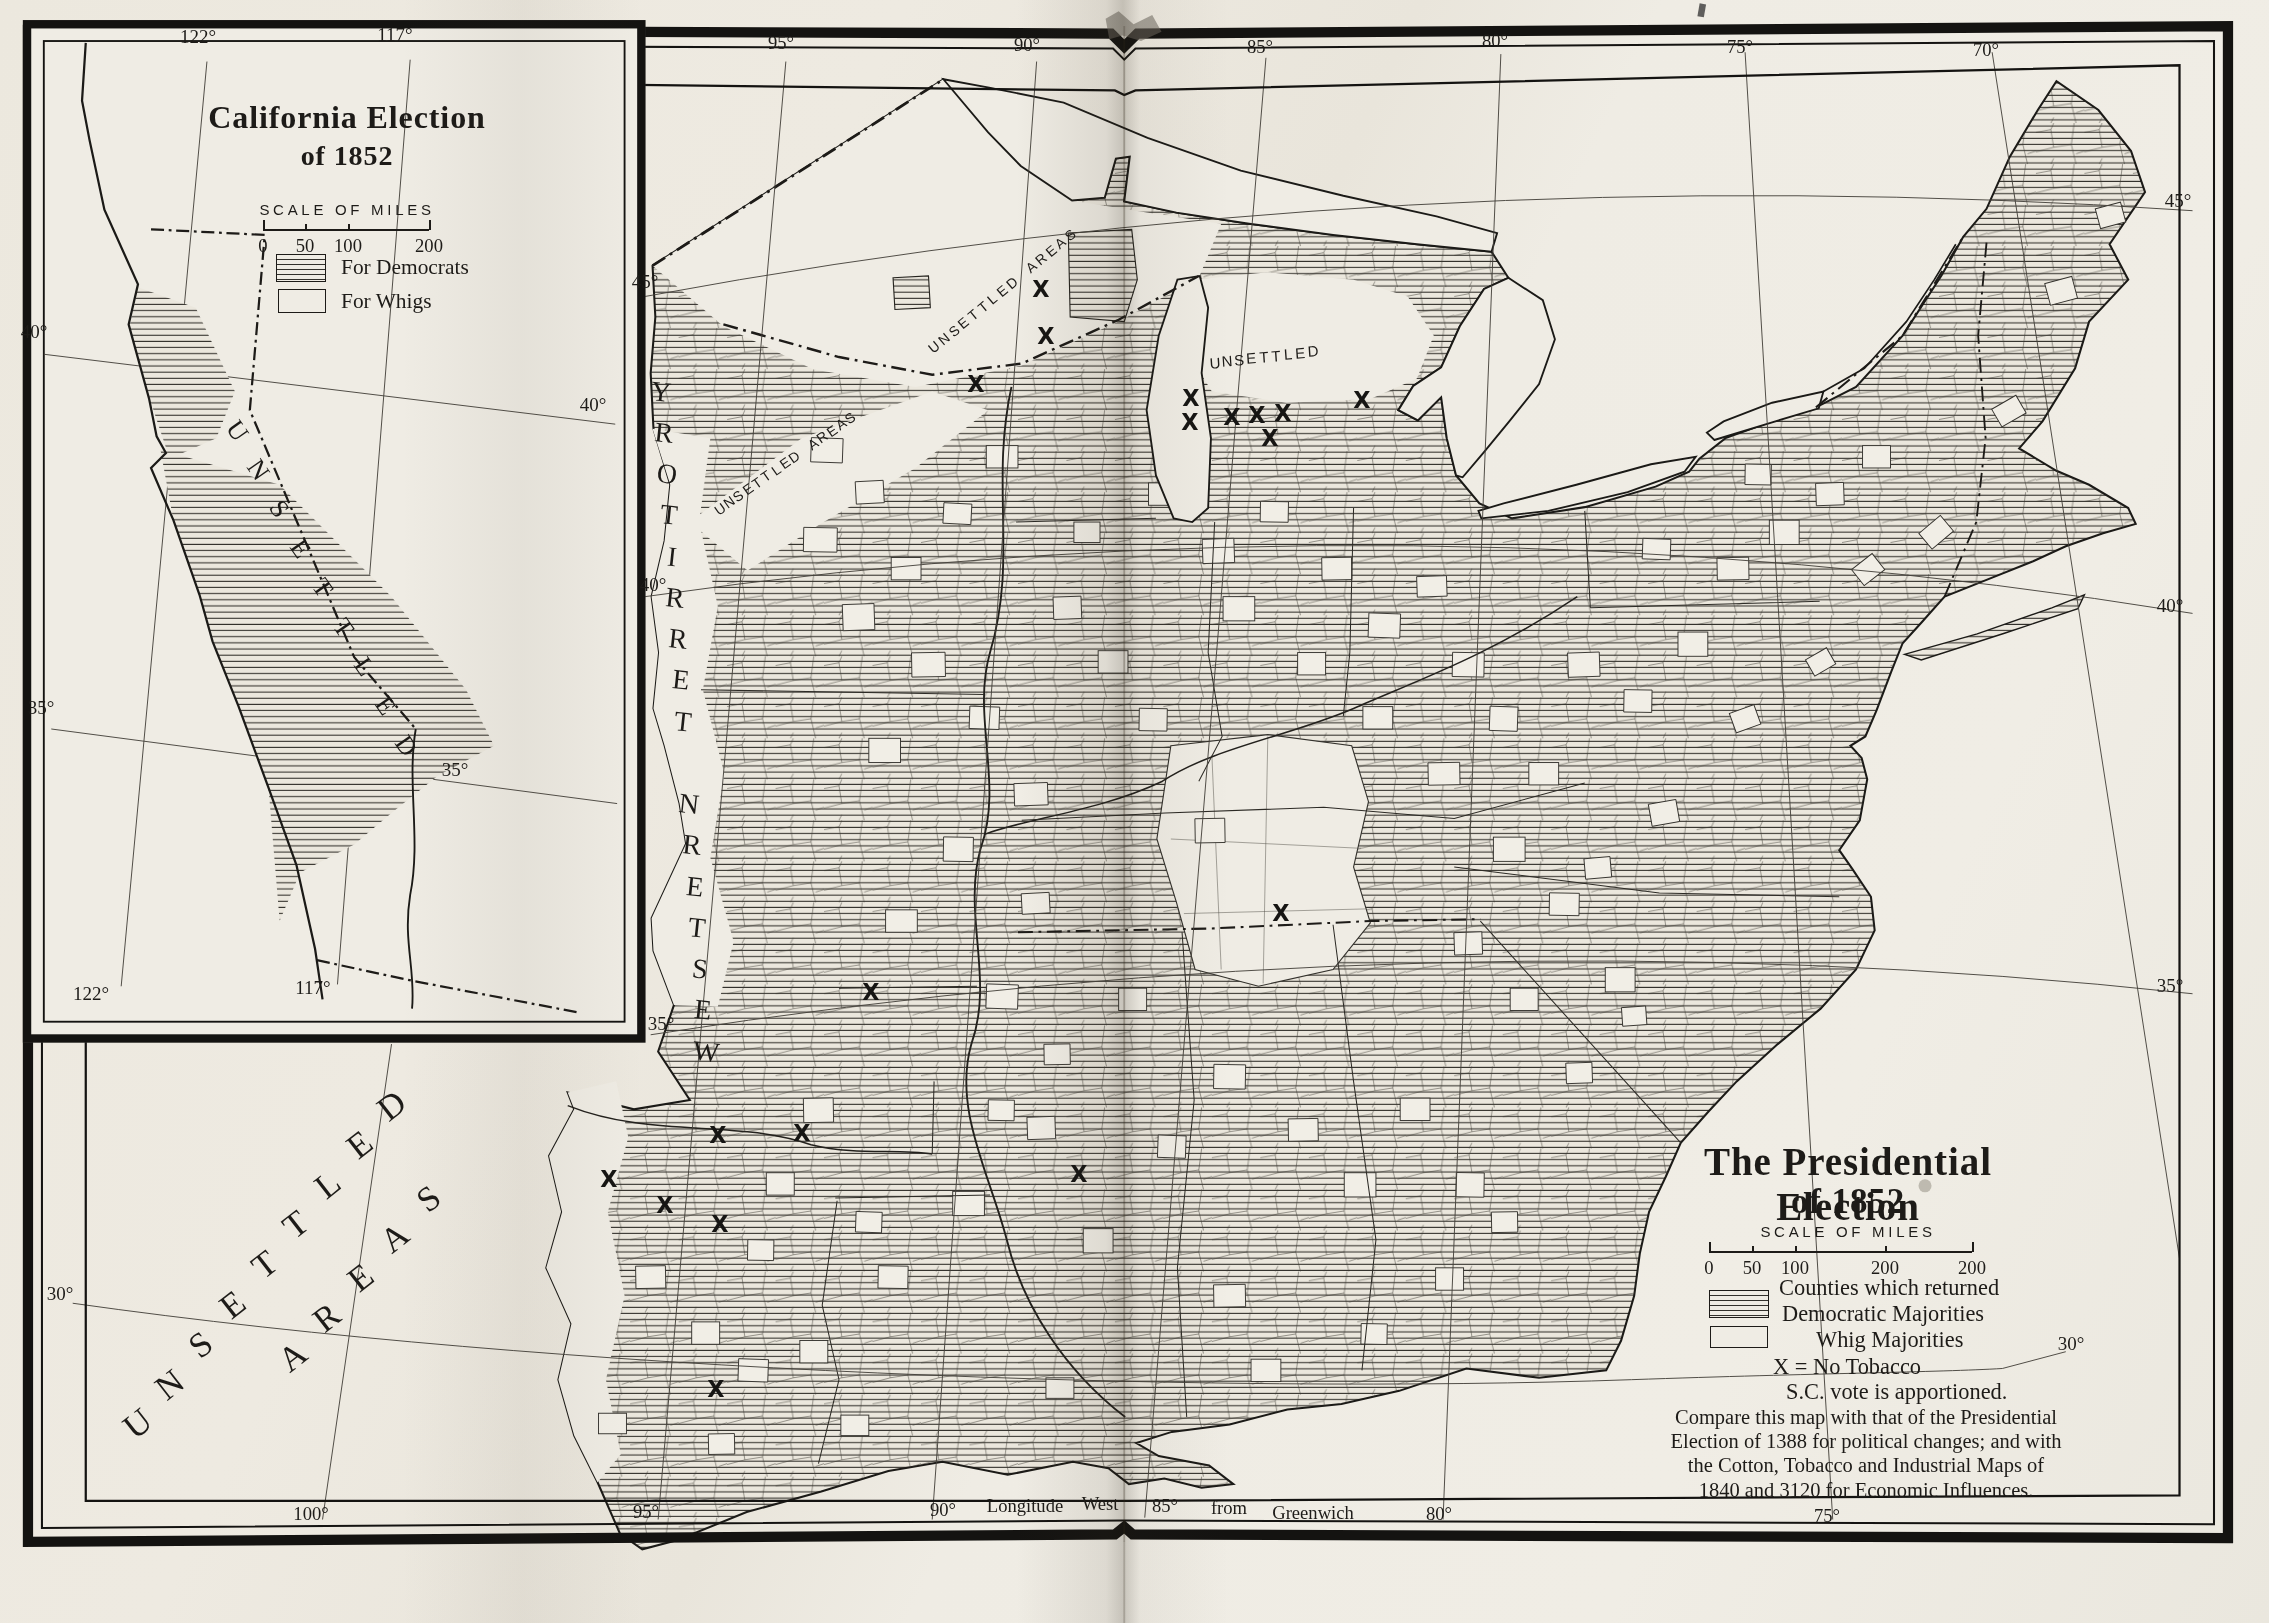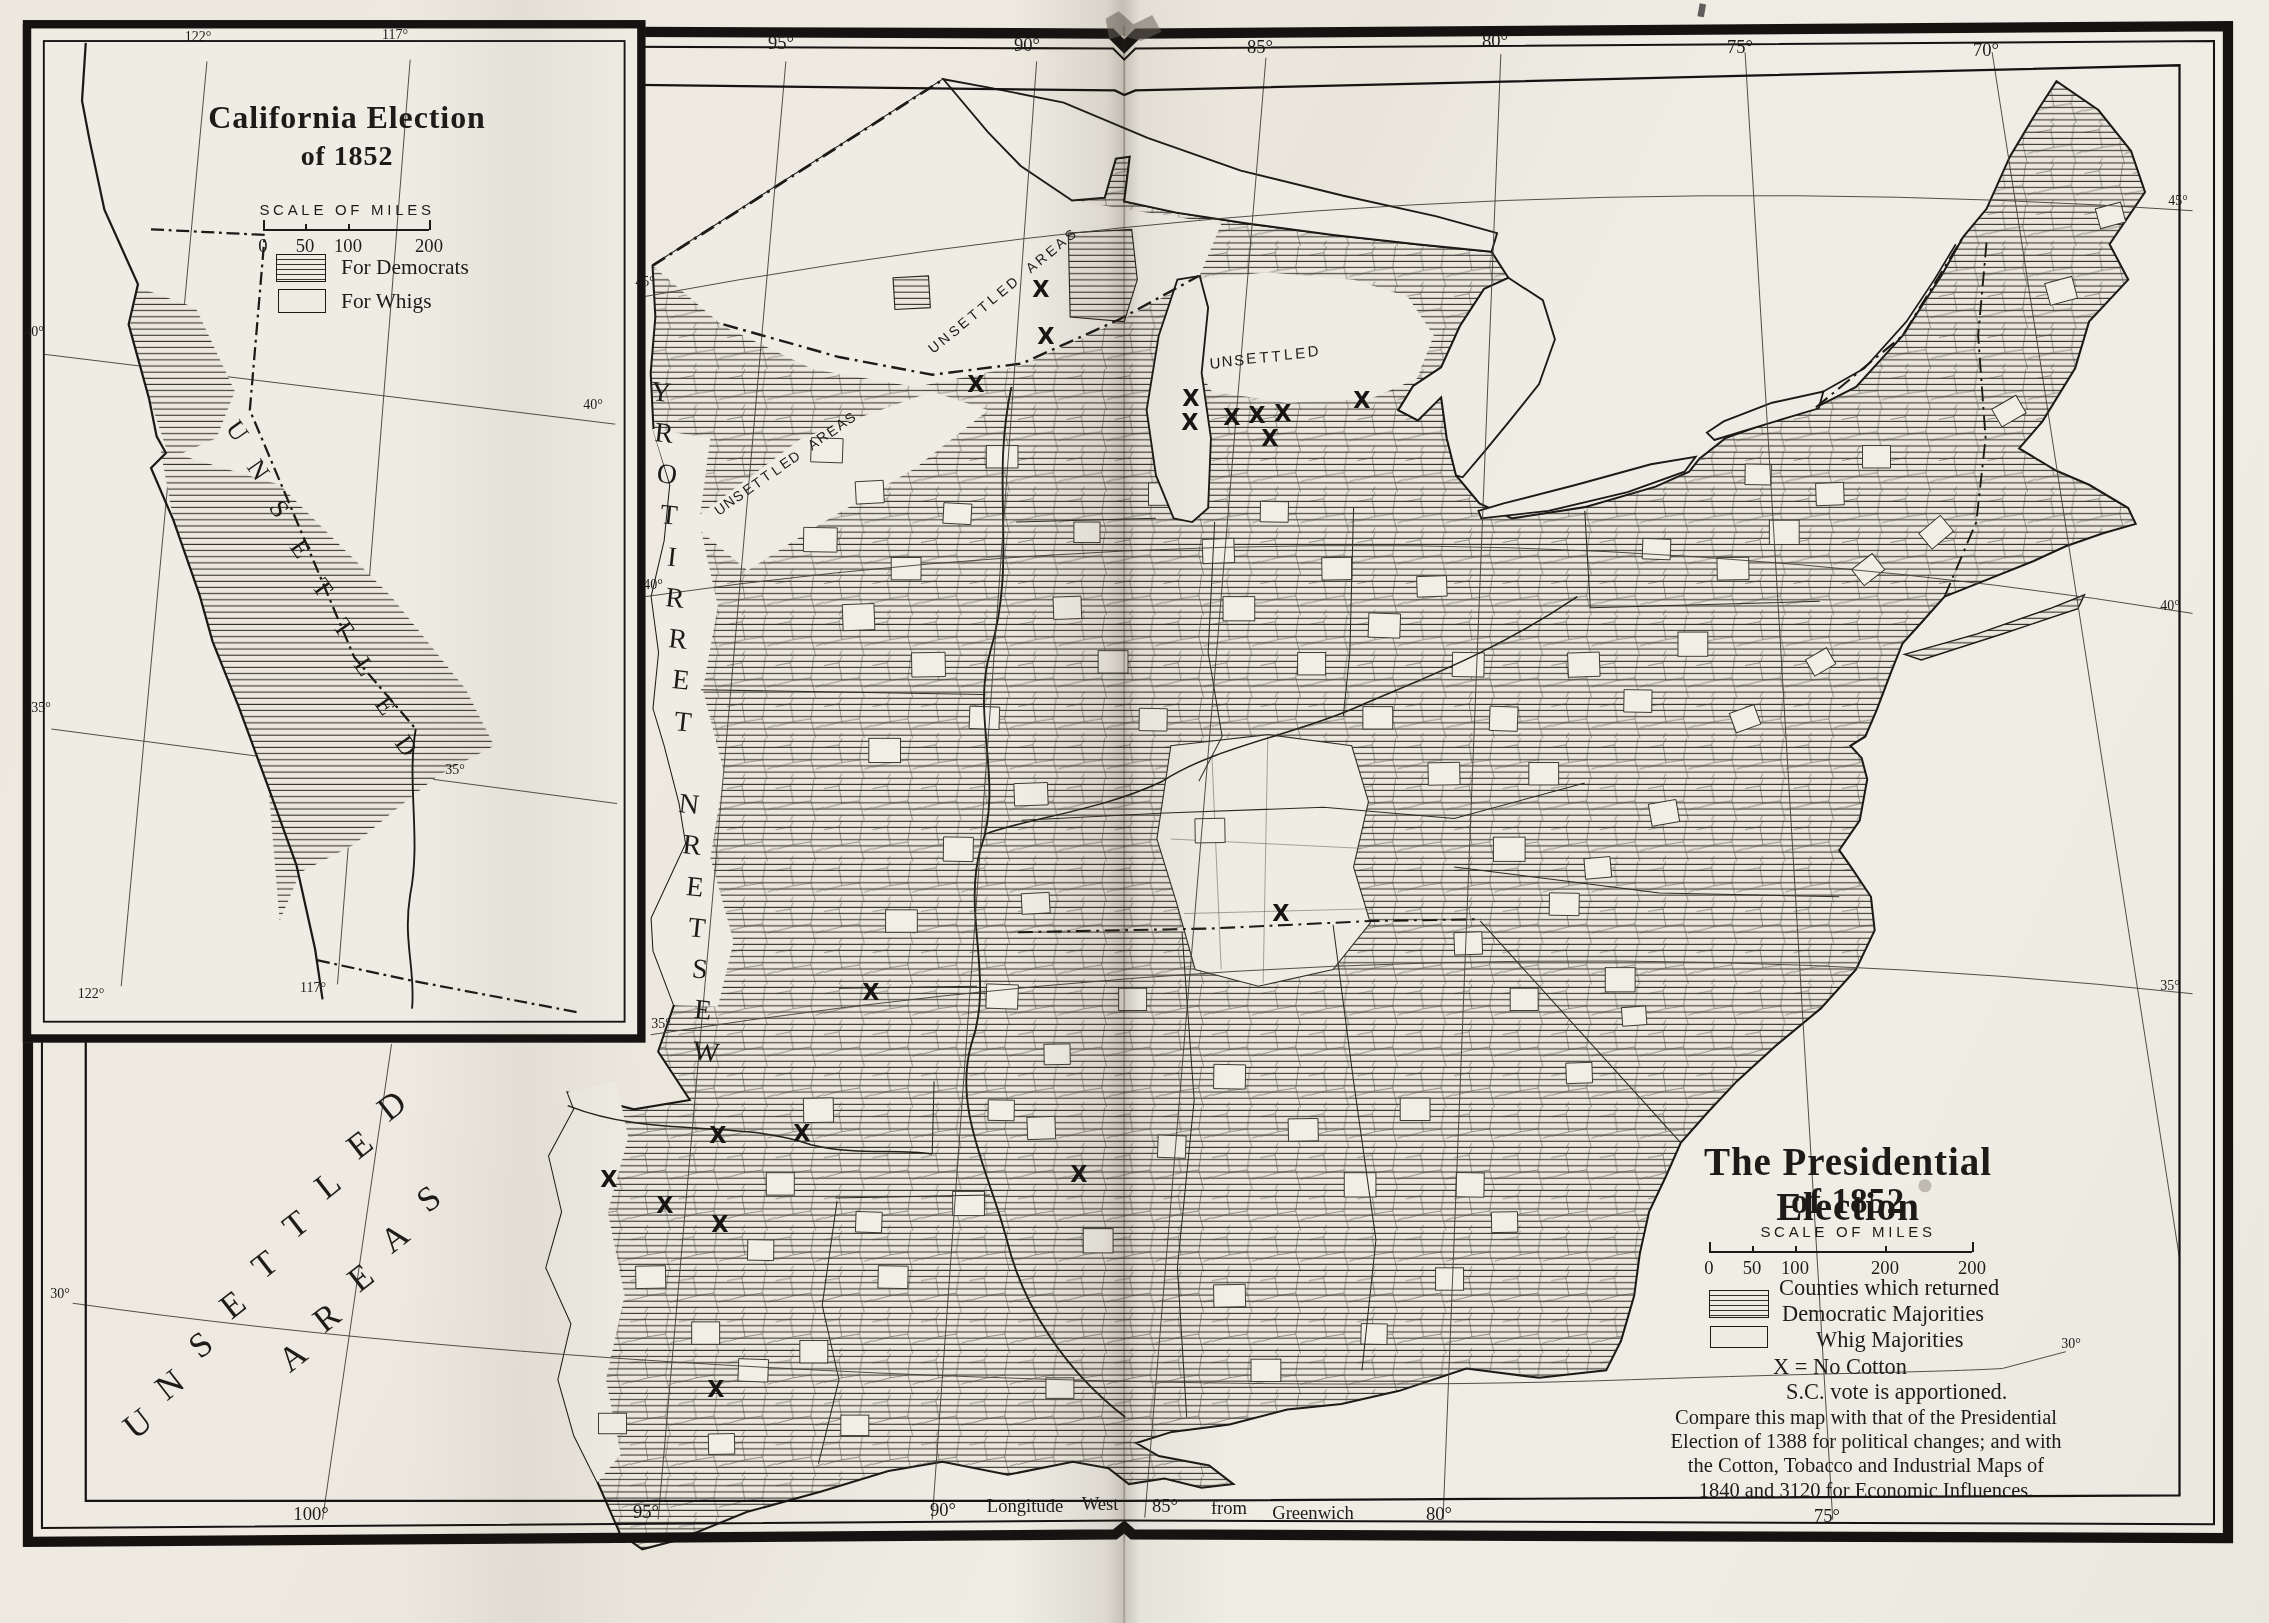--- a/index.html
+++ b/index.html
@@ -2,21 +2,21 @@
 <html style="font-size:15px"><head>
 <meta charset="utf-8">
 <style>
   html,body{margin:0;padding:0;background:#f1eee7;}
   #sheet{position:relative;width:2269px;height:1623px;overflow:hidden;
          background:linear-gradient(115deg,#ece8de 0%,#eeeae1 30%,#e9e5db 47%,#efece4 55%,#f0ede5 78%,#eae7de 100%);
          font-family:"Liberation Serif","DejaVu Serif",serif;color:#1d1b18;}
   #sheet *{box-sizing:border-box;}
   svg{position:absolute;left:0;top:0;}
   .lbl{position:absolute;white-space:nowrap;transform:translate(-50%,-50%);color:#1d1b18;}
-  .deg{font-size:14px;}
+  .deg{font-size:19px;}
   .degsm{font-size:18.6px;}
   .word{font-size:18.6px;}
   .xmark{position:absolute;transform:translate(-50%,-50%);font-family:"DejaVu Sans","Liberation Sans",sans-serif;
          font-weight:bold;font-size:22.4px;color:#161513;}
   .spread-ch{position:absolute;transform-origin:center;}
   .title1{position:absolute;transform:translateX(-50%);font-weight:bold;letter-spacing:0.9px;text-align:center;}
   .caps{font-family:"Liberation Sans","DejaVu Sans",sans-serif;letter-spacing:3.7px;font-size:15px;}
   .scalebar{position:absolute;}
   .scalebar .bar{position:absolute;left:0;right:0;top:11.2px;border-top:2.3px solid #1d1b18;}
   .scalebar .tick{position:absolute;width:1.9px;background:#1d1b18;}
@@ -283,21 +283,21 @@
         <div class="tick" style="left: 176px; top: 5.6px; height: 6.5px;"></div>
         <div class="tlab" style="left: 176px;">200</div>
         <div class="tick" style="left: 263px; top: 1.9px; height: 10.3px;"></div>
         <div class="tlab" style="left: 263px;">200</div>
       </div>
   <div class="legrow-sw hatchsw" style="left:1709px;top:1290px;width:60px;height:28px;"></div>
   <div class="legtxt" style="left:1779px;top:1275px;">Counties which returned</div>
   <div class="legtxt" style="left:1782px;top:1301px;">Democratic Majorities</div>
   <div class="legrow-sw" style="left:1710px;top:1326px;width:58px;height:22.4px;"></div>
   <div class="legtxt" style="left:1816px;top:1327px;">Whig Majorities</div>
-  <div class="legtxt" style="left:1773px;top:1354px;">X = No Cotton</div>
+  <div class="legtxt" style="left:1773px;top:1354px;">X = No Tobacco</div>
   <div class="legtxt" style="left:1786px;top:1379px;">S.C. vote is apportioned.</div>
   <div id="compare-note">
         <div class="note" style="left: 1866px; top: 1406px;">Compare this map with that of the Presidential</div>
         <div class="note" style="left: 1866px; top: 1430px;">Election of 1388 for political changes; and with</div>
         <div class="note" style="left: 1866px; top: 1454px;">the Cotton, Tobacco and Industrial Maps of</div>
         <div class="note" style="left: 1866px; top: 1479px;">1840 and 3120 for Economic Influences.</div>
       </div>
 </div>
 
 <div id="labels-layer">

